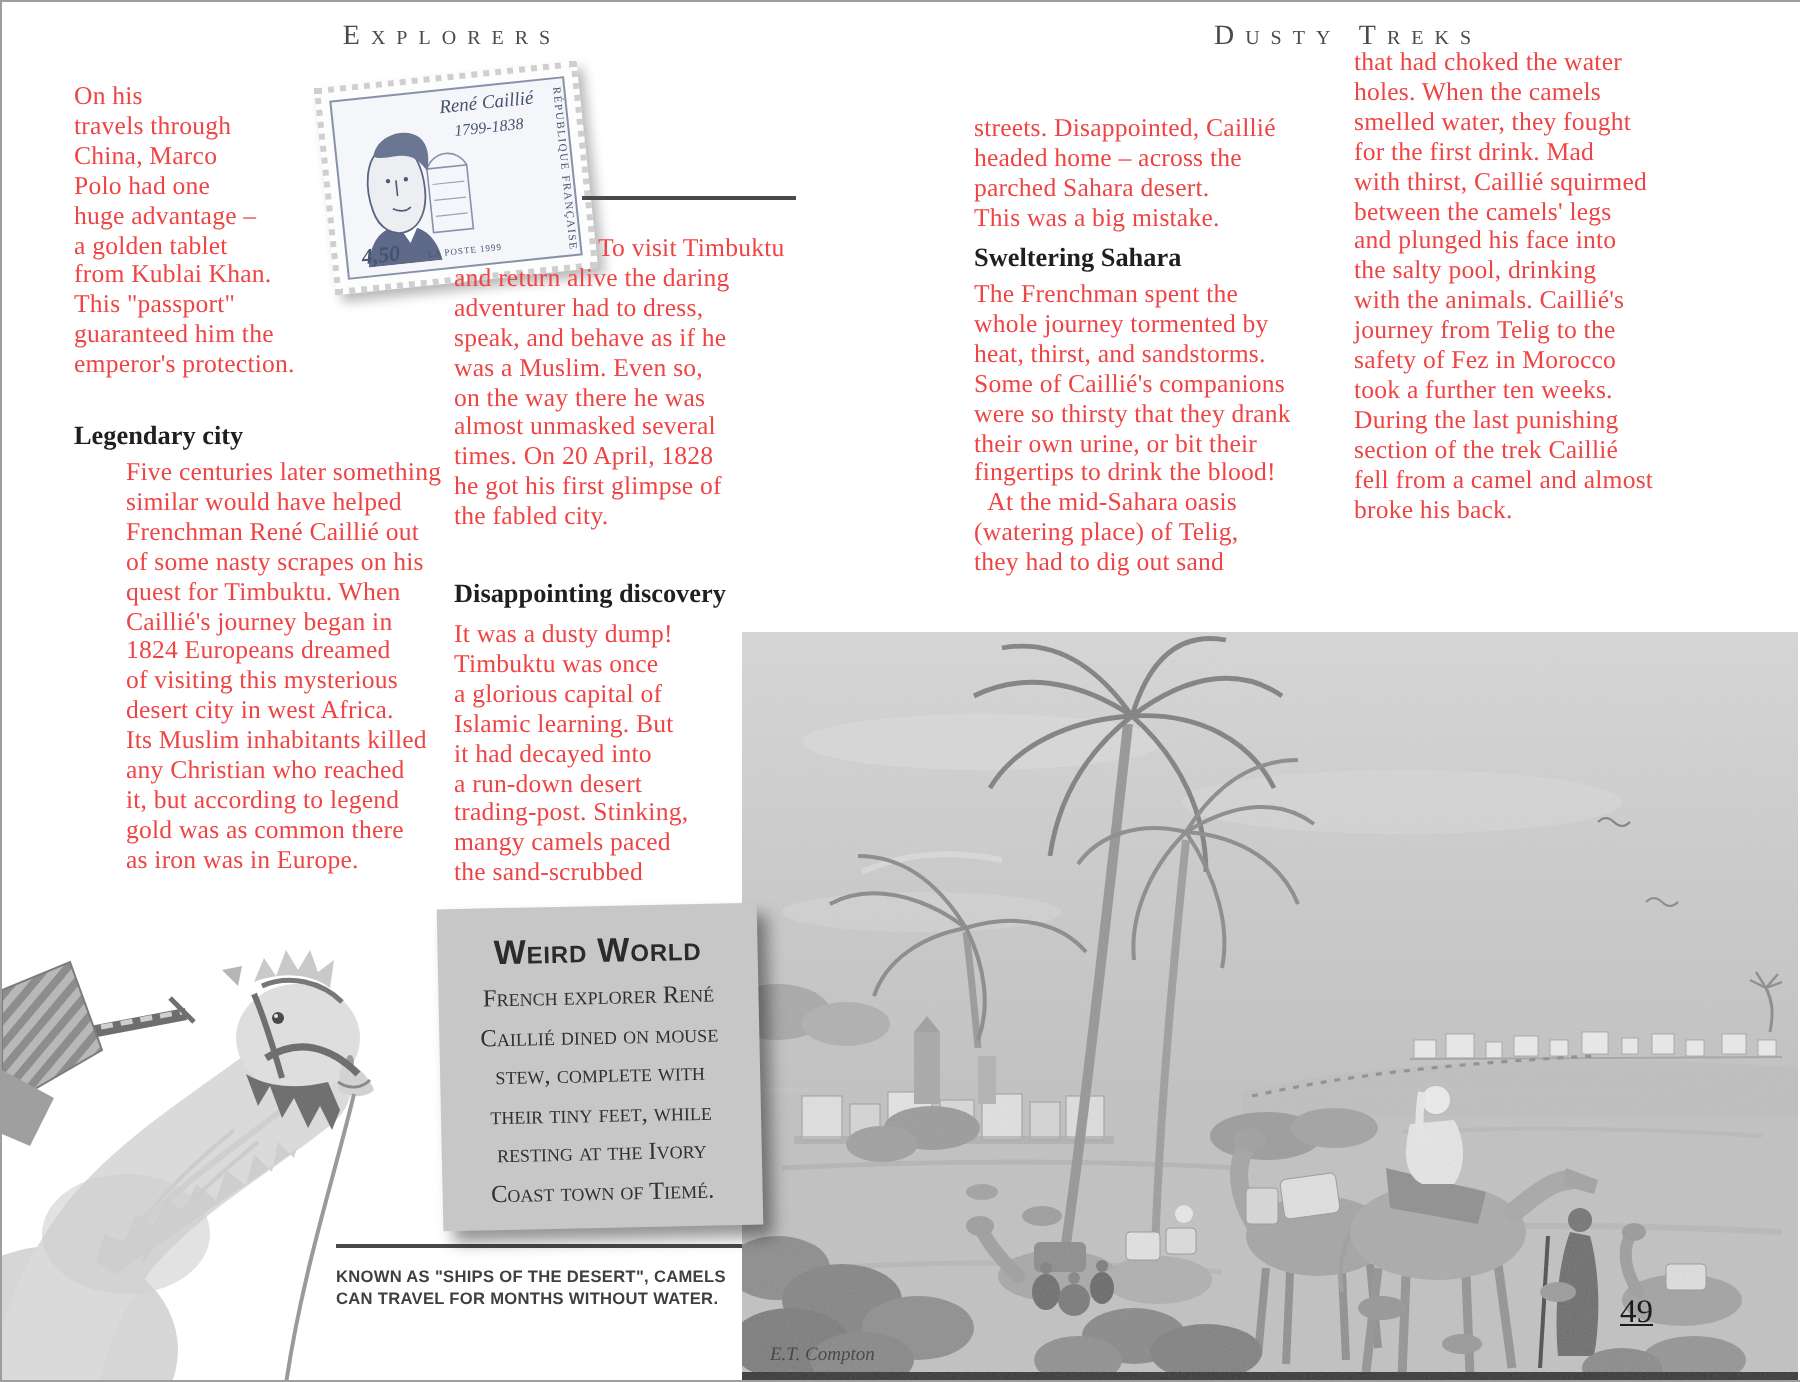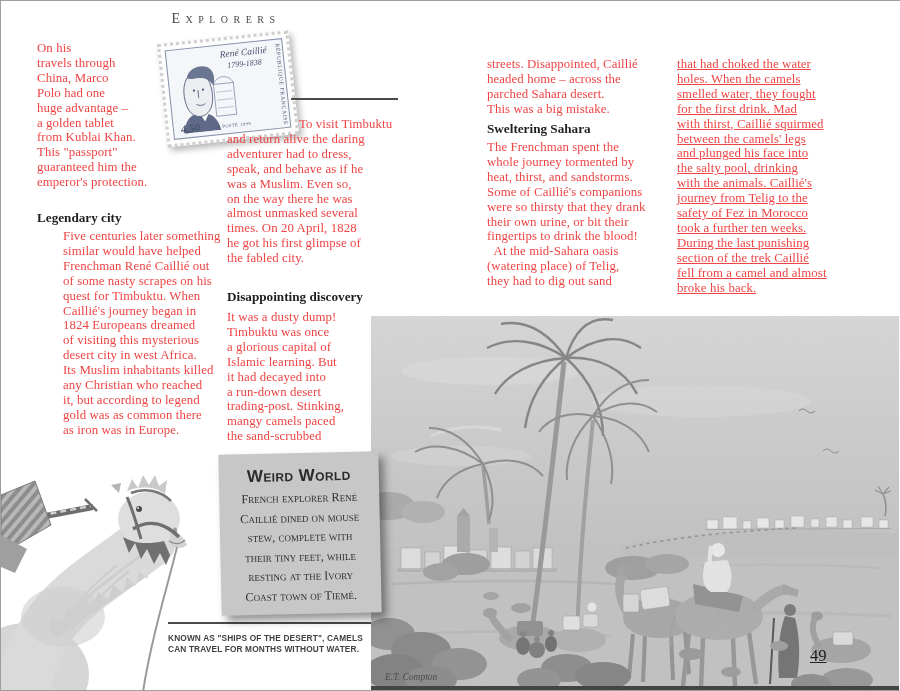--- a/index.html
+++ b/index.html
@@ -27,21 +27,21 @@
   #col1-p2 { left:22px;  top:228px; width:200px;margin-left:40px; }
 
   #col2-p1 { left:226px; top:116px; width:184px; text-indent:72px; }
   #col2-h  { left:226px; top:288px; }
   #col2-p2 { left:226px; top:309px; width:184px; }
 
   #col3-p1 { left:486px; top:40px;  width:200px;margin-top:16px; }
   #col3-h  { left:486px; top:120px; }
   #col3-p2 { left:486px; top:139px; width:200px; }
 
-  #col4-p  { left:676px; top:56px;  width:200px;text-decoration:underline; }
+  #col4-p  { left:676px; top:23px;  width:200px; }
 
   .caption {
     position:absolute; white-space:pre-wrap;
     font-family:"Liberation Sans", sans-serif; font-weight:bold;
     font-size:8.3px; line-height:10.8px; color:#3f3f3f; letter-spacing:0.15px;
   }
   #stamp-caption { left:293px; top:43px;  width:115px; }
   #camel-caption { left:167px; top:632px; width:222px; }
   #illus-caption { left:738px; top:336px; width:132px; color:#404040; }
 
@@ -95,20 +95,21 @@
     position:absolute; left:809px; top:645px; font-size:16.5px;
     color:#1c1c1c; z-index:6;text-decoration:underline;
   }
 </style>
 </head>
 <body>
 
 <div class="spread">
 
   <div class="running-head" id="rh-left">Explorers</div>
+  <div class="running-head" id="rh-right">Dusty Treks</div>
 
   <div class="body-text" id="col1-p1">On his
 travels through
 China, Marco
 Polo had one
 huge advantage –
 a golden tablet
 from Kublai Khan.
 This "passport"
 guaranteed him the

